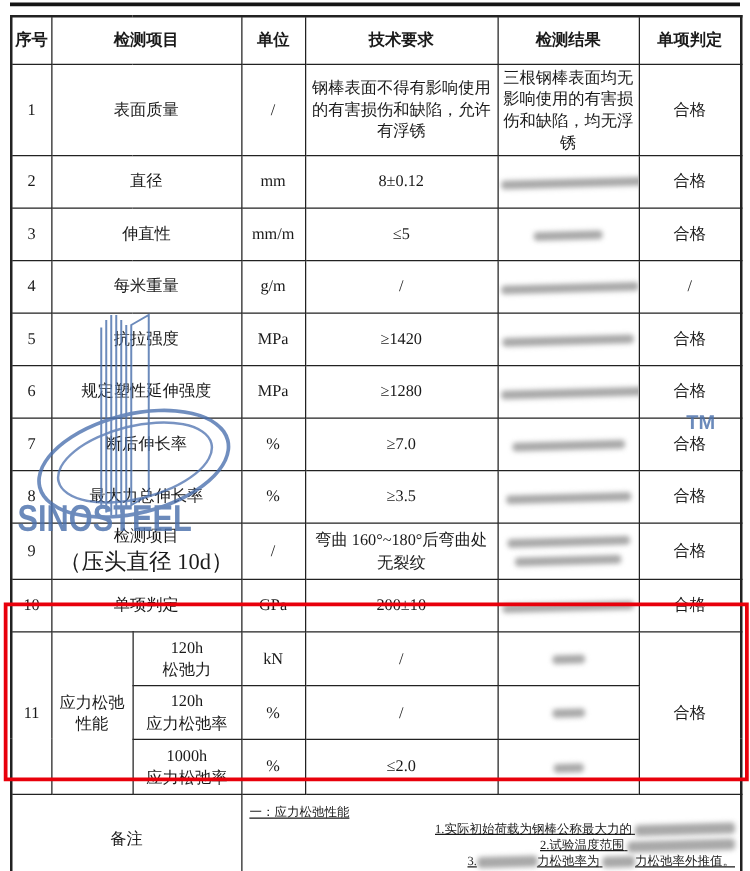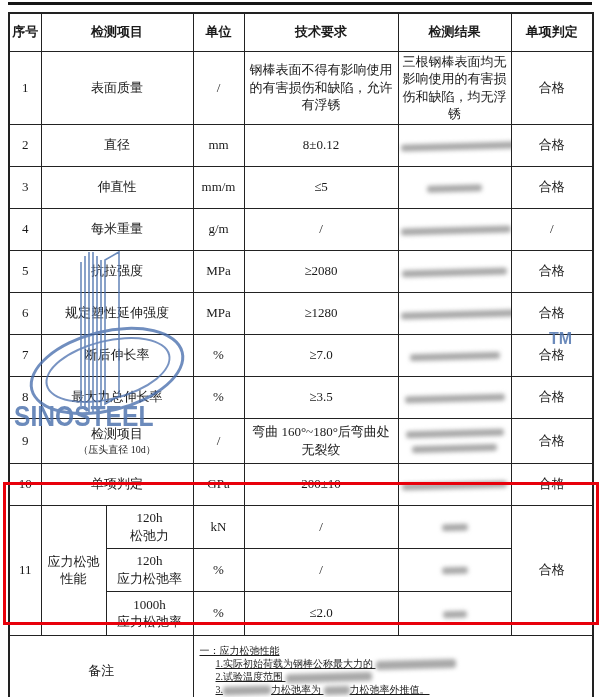--- a/index.html
+++ b/index.html
@@ -12,28 +12,28 @@
         font-size:13px;padding:1px 2px;line-height:1.35;overflow:hidden;}
   table.report{border:2px solid #222;}
   th{font-weight:bold;font-size:13.5px;}
   tr.h-head{height:38px;padding-left:16px;}
   tr.h-r1{height:57px;}
   tr.h-std{height:42px;}
   tr.h-r9{height:45px;}
   tr.h-sub{height:43px;}
   tr.h-sub3{height:44px;}
   tr.h-rm{height:72px;}
-  .small{font-size:10px;}
+  .small{font-size:18px;}
   .smudge{display:inline-block;height:7px;background:#a8a8a8;border-radius:3px;
         filter:blur(2px);vertical-align:middle;transform:rotate(-1.6deg);}
   .smudge.tall{height:9px;}
   .stack{display:flex;flex-direction:column;align-items:center;gap:8px;}
   .rm-cell{text-align:left !important;padding:3px 4px 3px 6px !important;}
   .rm-line{font-size:10px;line-height:1.28;white-space:nowrap;text-decoration:underline;}
-  .rm-line.indent{padding-left:16px;}
+  .rm-line.indent{padding-left:16px;text-align:right;}
   
   .wm{position:absolute;left:0;top:0;width:600px;height:697px;z-index:2;opacity:.82;
       pointer-events:none;}
   .wm-bars{position:absolute;left:78px;top:246px;}
   .wm-ellipse-outer{position:absolute;left:28px;top:330px;width:152px;height:76px;
       border:3px solid rgba(72,110,173,.95);border-radius:50%;transform:rotate(-14deg);}
   .wm-ellipse-inner{position:absolute;left:44px;top:340px;width:124px;height:56px;
       border:2px solid rgba(72,110,173,.9);border-radius:50%;transform:rotate(-14deg);}
   .wm-sinosteel{position:absolute;left:14px;top:399px;font-family:"Liberation Sans",sans-serif;
       font-weight:bold;font-size:30px;color:#4b71ad;transform:scaleX(.82);transform-origin:left;
@@ -106,21 +106,21 @@
       <td>g/m</td>
       <td>/</td>
       <td><span class="smudge" style="width:110px"></span></td>
       <td>/</td>
     </tr>
 
     <tr class="h-std">
       <td>5</td>
       <td colspan="2">抗拉强度</td>
       <td>MPa</td>
-      <td>≥2080</td>
+      <td>≥1420</td>
       <td><span class="smudge" style="width:105px"></span></td>
       <td>合格</td>
     </tr>
 
     <tr class="h-std">
       <td>6</td>
       <td colspan="2">规定塑性延伸强度</td>
       <td>MPa</td>
       <td>≥1280</td>
       <td><span class="smudge" style="width:115px"></span></td>

